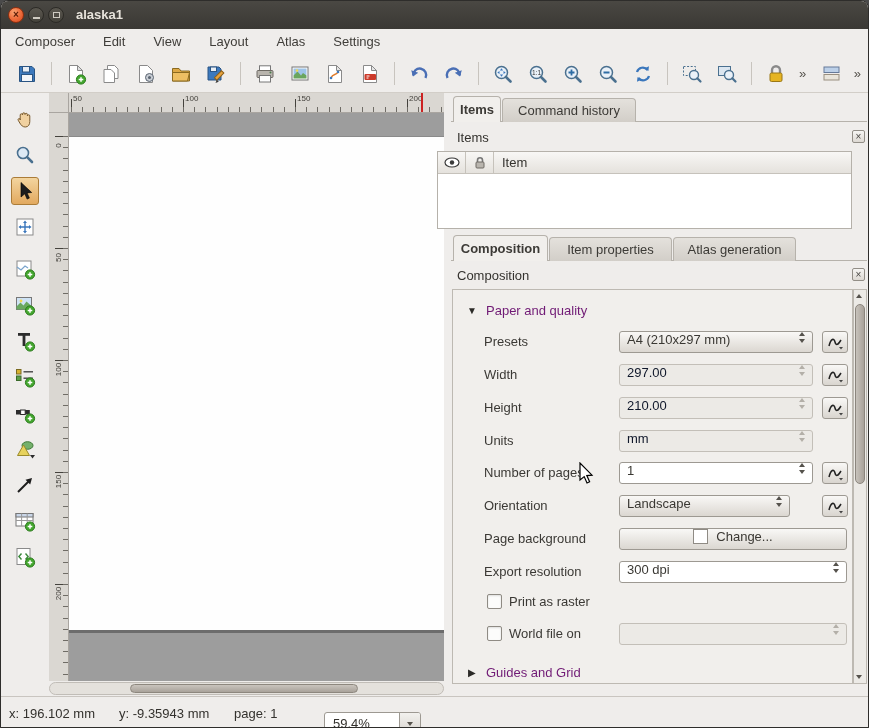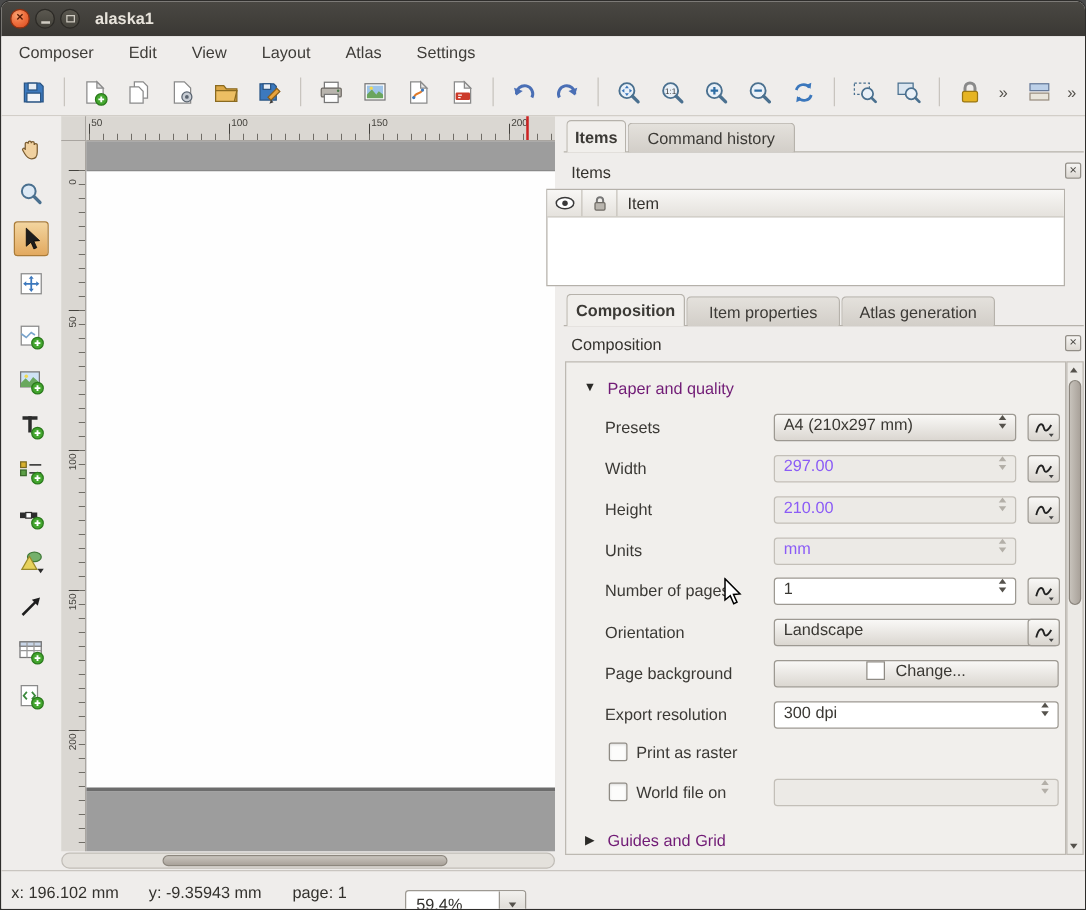--- a/index.html
+++ b/index.html
@@ -78,21 +78,21 @@
   .comp-scroll { position:absolute; left:451px; top:288px; width:401px; height:395px;
     border:1px solid #bdb9b2; background:#f1efec; overflow:hidden; }
   .group-head { position:absolute; font-size:13px; color:#701a75; }
   .tri { position:absolute; font-size:10px; color:#2b2a27; }
   .flabel { position:absolute; font-size:13px; color:#3b3935; line-height:22px; white-space:nowrap; }
 
   .combo, .spin, .btnw { position:absolute; height:22px; display:flex; align-items:flex-start;
     border:1px solid #9d9992; border-radius:3px; font-size:13px; color:#3a3833; padding:0 7px; }
   .combo, .btnw { background:linear-gradient(#f9f8f6,#dbd7d1); }
   .spin { background:#fff; }
-  .disabled { background:#eceae6 !important; color:#8b5cf6; border-color:#c3bfb8; }
+  .disabled { background:#eceae6 !important; color:#0f172a; border-color:#c3bfb8; }
   .cval { flex:1; white-space:nowrap; overflow:hidden; }
   .arrows { display:flex; flex-direction:column; align-items:center; margin-left:4px; }
   .au { width:0; height:0; border-left:3.5px solid transparent; border-right:3.5px solid transparent;
         border-bottom:4.5px solid #55524c; margin-bottom:3px; }
   .ad { width:0; height:0; border-left:3.5px solid transparent; border-right:3.5px solid transparent;
         border-top:4.5px solid #55524c; }
   .disabled .au { border-bottom-color:#b3afa8; } .disabled .ad { border-top-color:#b3afa8; }
   .ddbtn { position:absolute; width:26px; height:22px; border:1px solid #9d9992; border-radius:3px;
     background:linear-gradient(#f9f8f6,#d9d5cf); display:flex; align-items:center; justify-content:center; }
   .chk { position:absolute; width:15px; height:15px; background:#fcfcfb; border:1px solid #8f8b84;
@@ -542,21 +542,21 @@
         </span>
     </div>
     <div class="ddbtn" style="left:369px;top:172px">
       <svg width="18" height="16">
           <path d="M3 12 C5 4,8 4,9 8 C10 12,12 11,15 6" stroke="#222" fill="none" stroke-width="1.5"></path>
           <path d="M13 13 h4 l-2 2.6 z" fill="#444"></path>
         </svg>
     </div>
 
     <span class="flabel" style="left:31px;top:205px">Orientation</span>
-    <div class="combo" style="left:166px;top:205px;width:228px">
+    <div class="combo" style="left:166px;top:205px;width:171px">
       <span class="cval">Landscape</span>
       <span class="arrows">
           <span class="au"></span>
           <span class="ad"></span>
         </span>
     </div>
     <div class="ddbtn" style="left:369px;top:205px">
       <svg width="18" height="16">
           <path d="M3 12 C5 4,8 4,9 8 C10 12,12 11,15 6" stroke="#222" fill="none" stroke-width="1.5"></path>
           <path d="M13 13 h4 l-2 2.6 z" fill="#444"></path>

